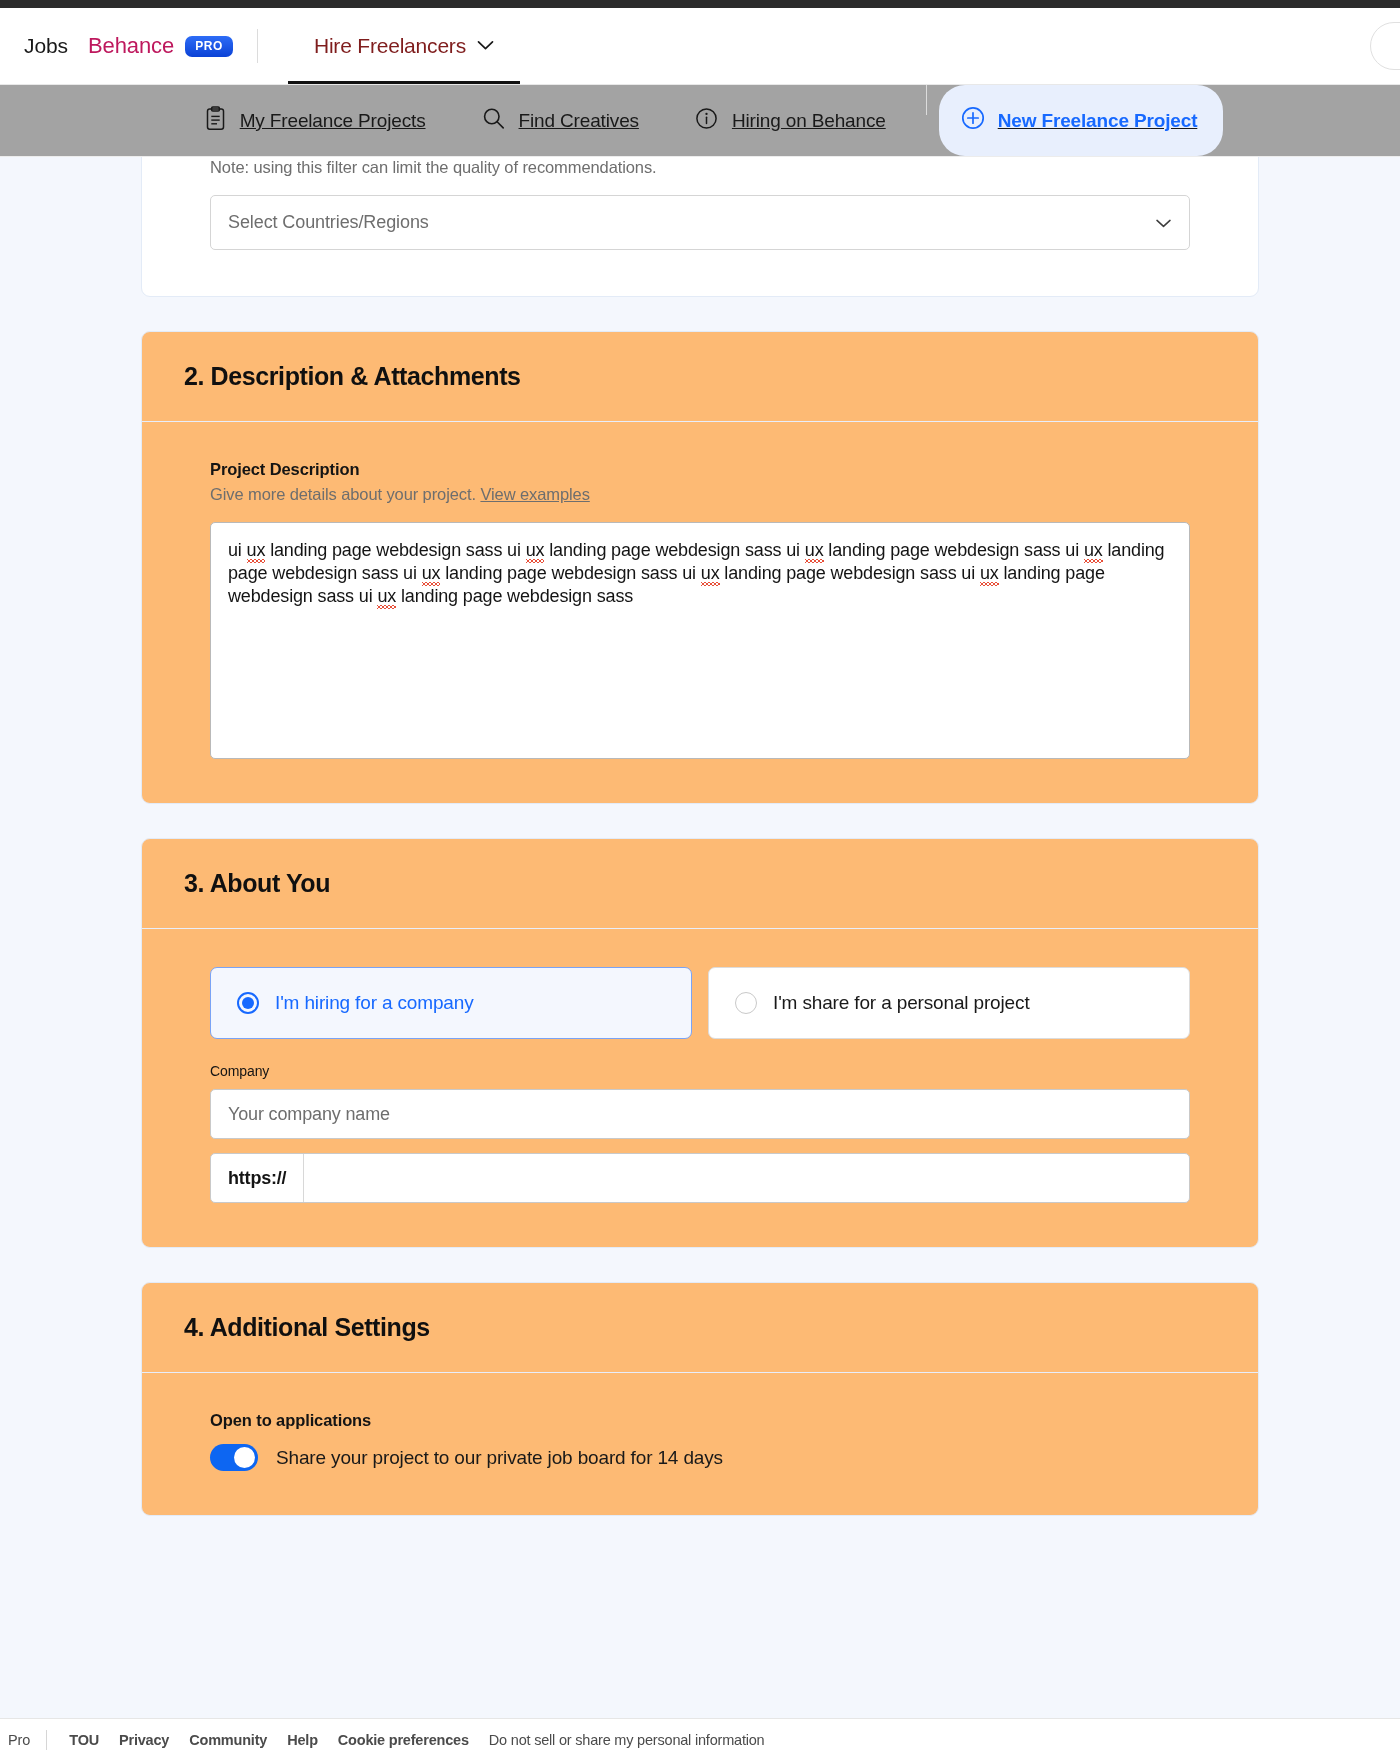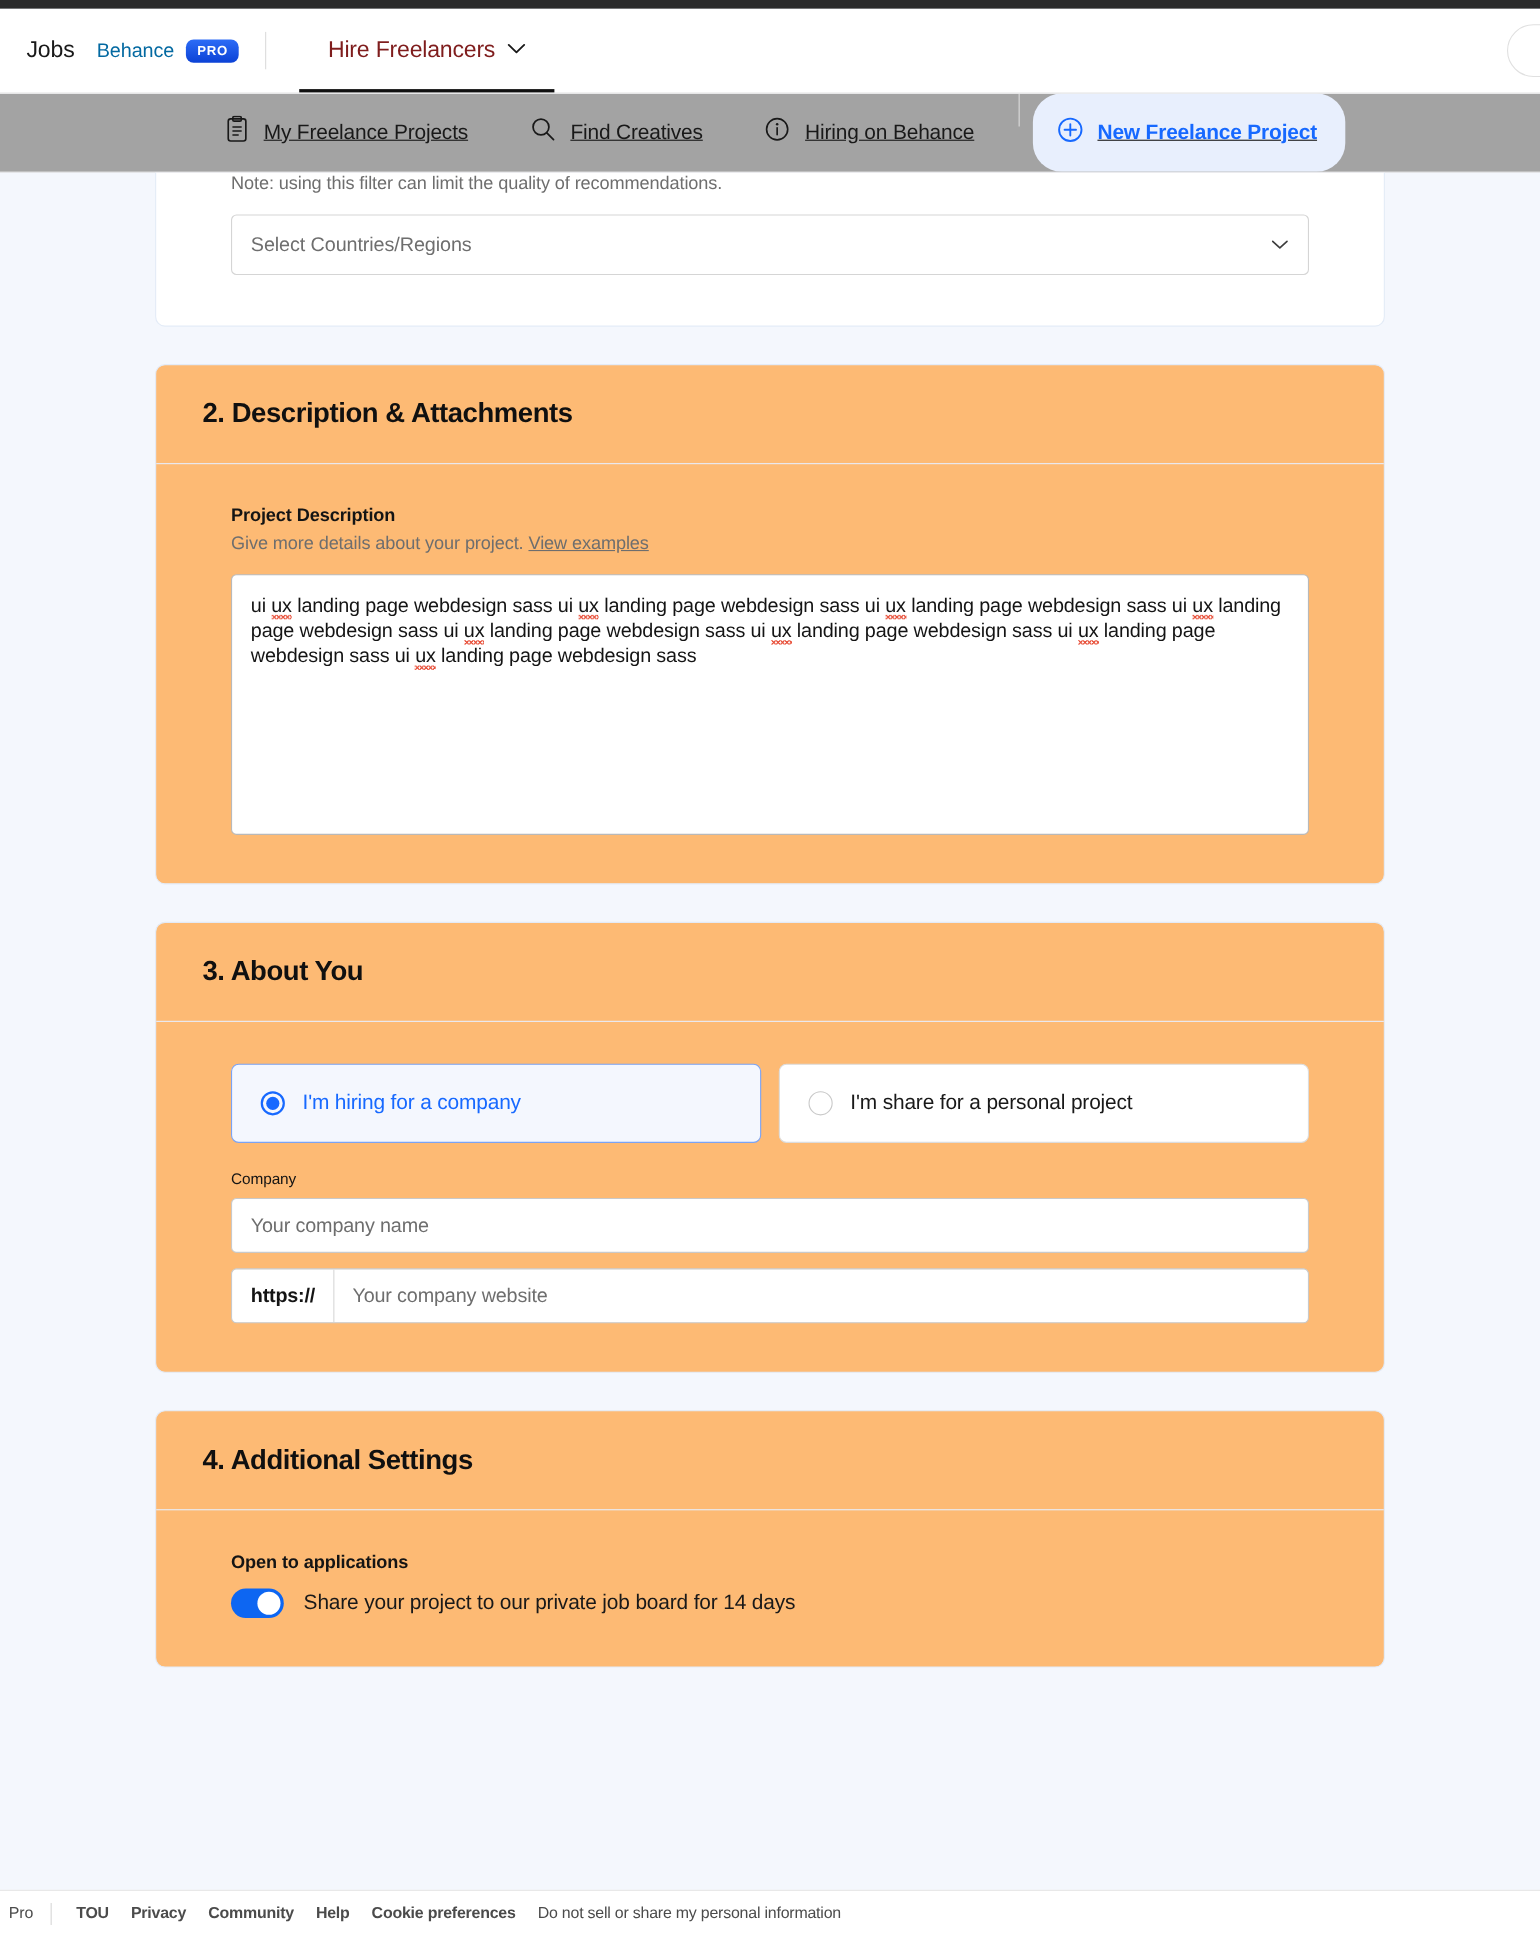--- a/index.html
+++ b/index.html
@@ -21,21 +21,21 @@
     display:flex;align-items:center;
     border-bottom:1px solid #e8e8e8;
     position:relative;
   }
   .hdr-left{display:flex;align-items:center;padding-left:16px;height:100%;}
   .nav-jobs{
     font-size:21px;font-weight:400;color:#191919;
     padding:0 20px 0 8px;letter-spacing:-.1px;
   }
   .nav-behance-wrap{display:flex;align-items:center;gap:11px;padding:0 22px 0 0;}
-  .nav-behance{font-size:18px;font-weight:400;color:#0369a1;letter-spacing:-.1px;}
+  .nav-behance{font-size:22px;font-weight:400;color:#be185d;letter-spacing:-.1px;}
   .pro-badge{
     background:linear-gradient(180deg,#2d6cf6 0%,#0b42d6 100%);
     color:#fff;font-size:12px;font-weight:700;letter-spacing:.6px;
     border-radius:7px;padding:4px 10px 5px;line-height:1;
   }
   .hdr-div{width:1px;height:34px;background:#dcdcdc;margin:0 2px;}
   .hire-tab{
     height:100%;display:flex;align-items:center;gap:11px;
     padding:0 26px;position:relative;margin-left:28px;
   }
@@ -301,21 +301,20 @@
             <span class="radio-dot off"></span>
             <span>I'm share for a personal project</span>
           </div>
         </div>
         <div class="company-label">Company</div>
         <div class="inp">
           <span class="ph">Your company name</span>
         </div>
         <div class="inp-group">
           <span class="inp-prefix">https://</span>
-          <span class="inp-rest">Your company website</span>
         </div>
       </div>
     </div>
 
     <div class="card">
       <div class="card-head">
         <h2>4. Additional Settings</h2>
       </div>
       <div class="card-body">
         <div class="tg-label">Open to applications</div>

